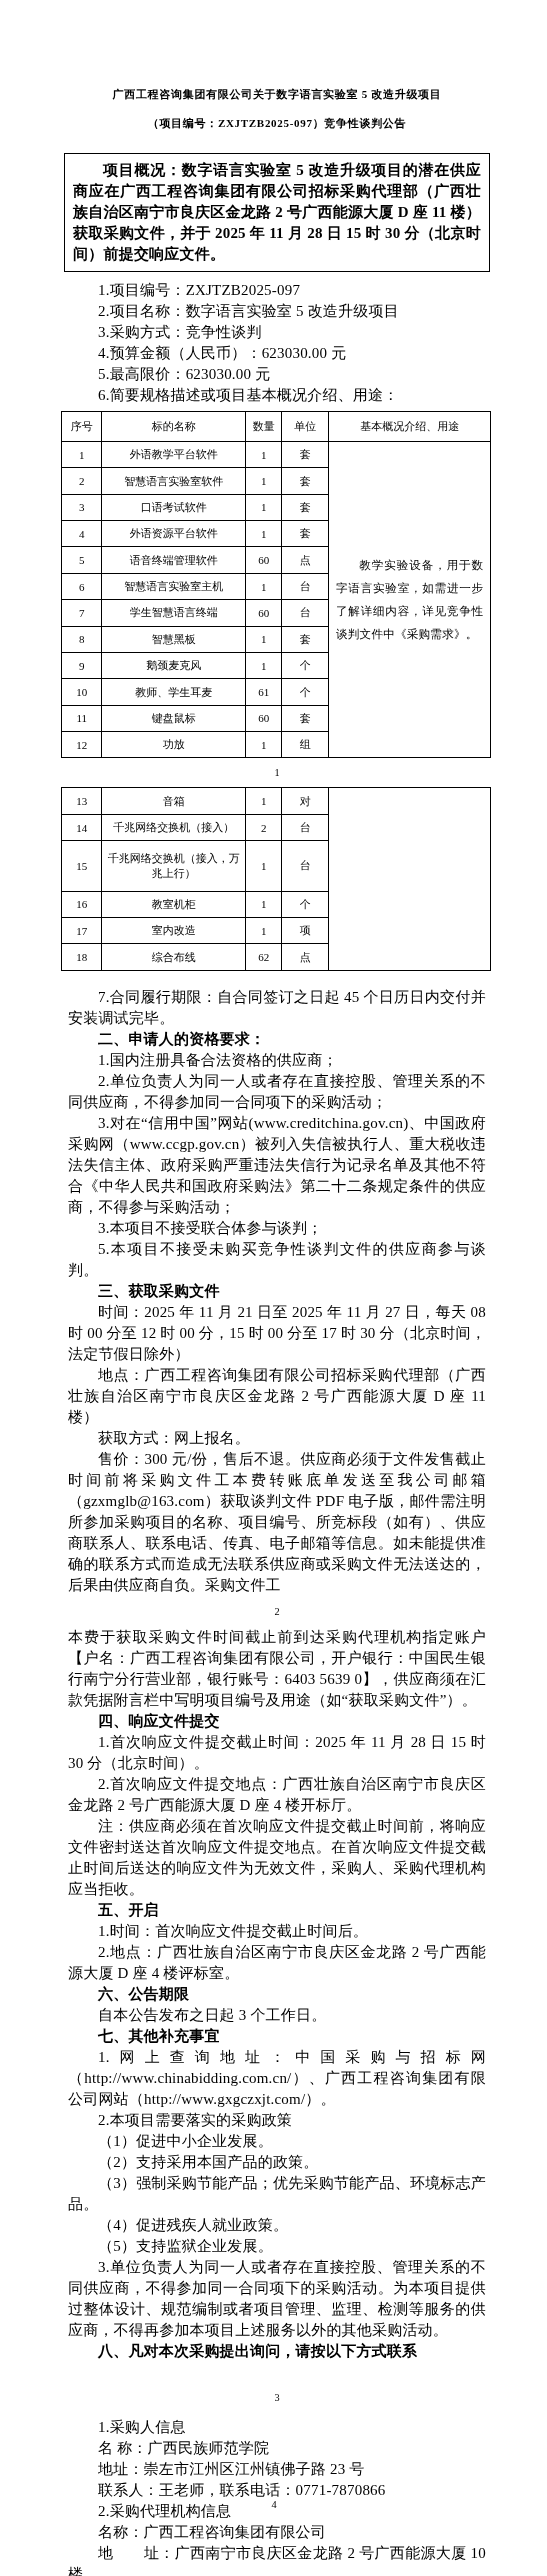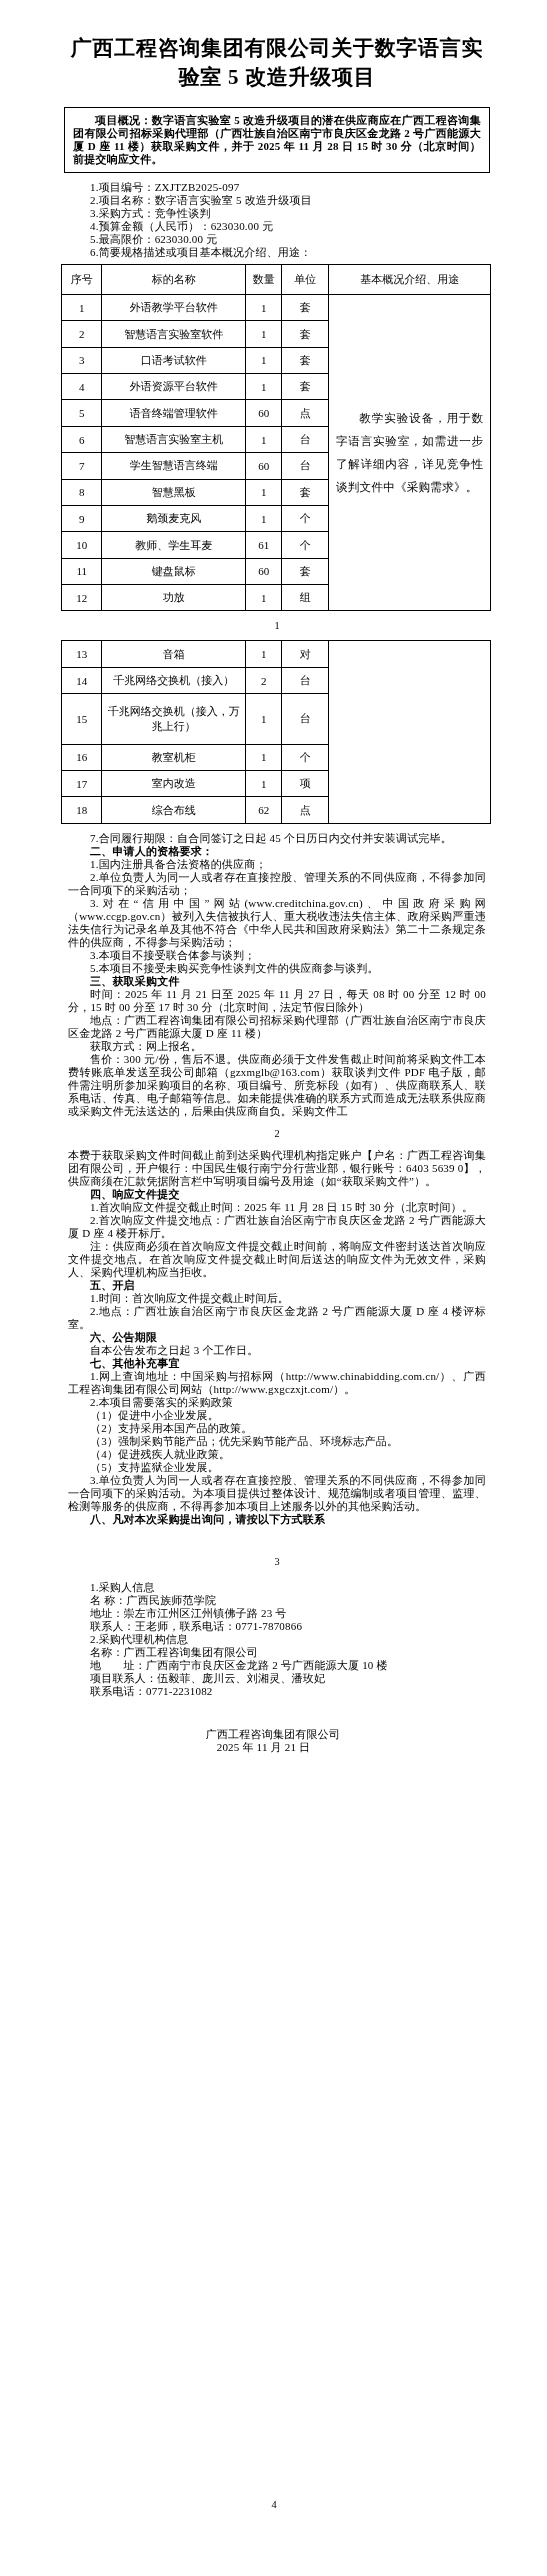--- a/index.html
+++ b/index.html
@@ -1,22 +1,22 @@
 <!DOCTYPE html>
 <html style="font-size:11px"><head>
 <meta charset="utf-8">
 <style>
   html,body { margin:0; padding:0; background:#ffffff; }
   body { width:548px; color:#000; font-family:"Liberation Serif","DejaVu Serif",serif; }
   .doc { position:relative; width:548px; height:2576px; background:#fff; overflow:hidden; }
   .content { padding:0 62px 0 68px; }
-  .title { padding-top:34px; text-align:center; font-weight:bold; font-size:21px; line-height:29px; letter-spacing:0.7px; }
+  .title { padding-top:34px; text-align:center; font-weight:bold; font-size:11px; line-height:29px; letter-spacing:0.7px;margin-top:46px; }
   .overview-box { border:0.7px solid #000; margin:15px -4.1px 8.2px -4.1px; padding:5.5px 8.2px 6.8px 8.2px; }
   .overview-box p { font-weight:bold; }
-  p { margin:0; font-size:11px; line-height:13px; text-align:justify; letter-spacing:0.2px; }
+  p { margin:0; font-size:15px; line-height:21px; text-align:justify; letter-spacing:0.2px; }
   .p { text-indent:2em; }
   .h { text-indent:2em; font-weight:bold; }
   .cont { text-indent:0; }
   .right { text-align:center; text-indent:0; }
   .pageno { text-align:center; font-size:10.3px; line-height:18px; margin:5.5px 0; }
   .pageno.pg2 { margin:6.8px 0; }
   .pageno.pg3 { margin:27px 0 9.6px 0; }
   .pageno.pg4 { position:absolute; left:0; right:0; top:2496px; margin:0; }
   table.spec { border-collapse:collapse; table-layout:fixed; width:428px; margin:4.1px 0 1.4px -6.8px; }
   table.spec td { border:0.7px solid #000; font-size:11px; text-align:center; vertical-align:middle; height:24px; padding:0.7px 2.1px; word-break:break-all; }
@@ -28,20 +28,21 @@
   .footer-date { padding-right:27px; }
 </style>
 </head>
 <body>
 
 <div class="doc">
   <div class="content">
 
     <div class="title">
       <div>广西工程咨询集团有限公司关于数字语言实验室 5 改造升级项目</div>
+      <div>（项目编号：ZXJTZB2025-097）竞争性谈判公告</div>
     </div>
 
     <div class="overview-box">
       <p class="p">项目概况：数字语言实验室 5 改造升级项目的潜在供应商应在广西工程咨询集团有限公司招标采购代理部（广西壮族自治区南宁市良庆区金龙路 2 号广西能源大厦 D 座 11 楼）获取采购文件，并于 2025 年 11 月 28 日 15 时 30 分（北京时间）前提交响应文件。</p>
     </div>
 
     <p class="p">1.项目编号：ZXJTZB2025-097</p>
     <p class="p">2.项目名称：数字语言实验室 5 改造升级项目</p>
     <p class="p">3.采购方式：竞争性谈判</p>
     <p class="p">4.预算金额（人民币）：623030.00 元</p>
@@ -186,21 +187,21 @@
           </tr>
       <tr>
             <td>18</td>
             <td>综合布线</td>
             <td>62</td>
             <td>点</td>
           </tr>
     </tbody>
       </table>
 
-    <p class="p" style="margin-top:8px">7.合同履行期限：自合同签订之日起 45 个日历日内交付并安装调试完毕。</p>
+    <p class="p" style="margin-top:16px">7.合同履行期限：自合同签订之日起 45 个日历日内交付并安装调试完毕。</p>
 
     <p class="h">二、申请人的资格要求：</p>
     <p class="p">1.国内注册具备合法资格的供应商；</p>
     <p class="p">2.单位负责人为同一人或者存在直接控股、管理关系的不同供应商，不得参加同一合同项下的采购活动；</p>
     <p class="p">3.对在“信用中国”网站(www.creditchina.gov.cn)、中国政府采购网（www.ccgp.gov.cn）被列入失信被执行人、重大税收违法失信主体、政府采购严重违法失信行为记录名单及其他不符合《中华人民共和国政府采购法》第二十二条规定条件的供应商，不得参与采购活动；</p>
     <p class="p">3.本项目不接受联合体参与谈判；</p>
     <p class="p">5.本项目不接受未购买竞争性谈判文件的供应商参与谈判。</p>
 
     <p class="h">三、获取采购文件</p>
     <p class="p">时间：2025 年 11 月 21 日至 2025 年 11 月 27 日，每天 08 时 00 分至 12 时 00 分，15 时 00 分至 17 时 30 分（北京时间，法定节假日除外）</p>

